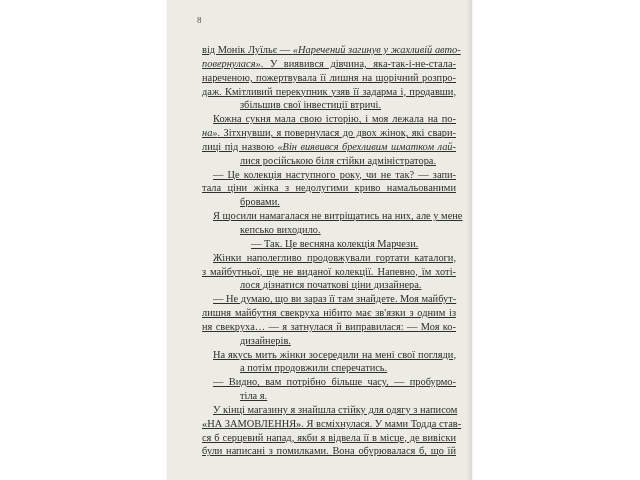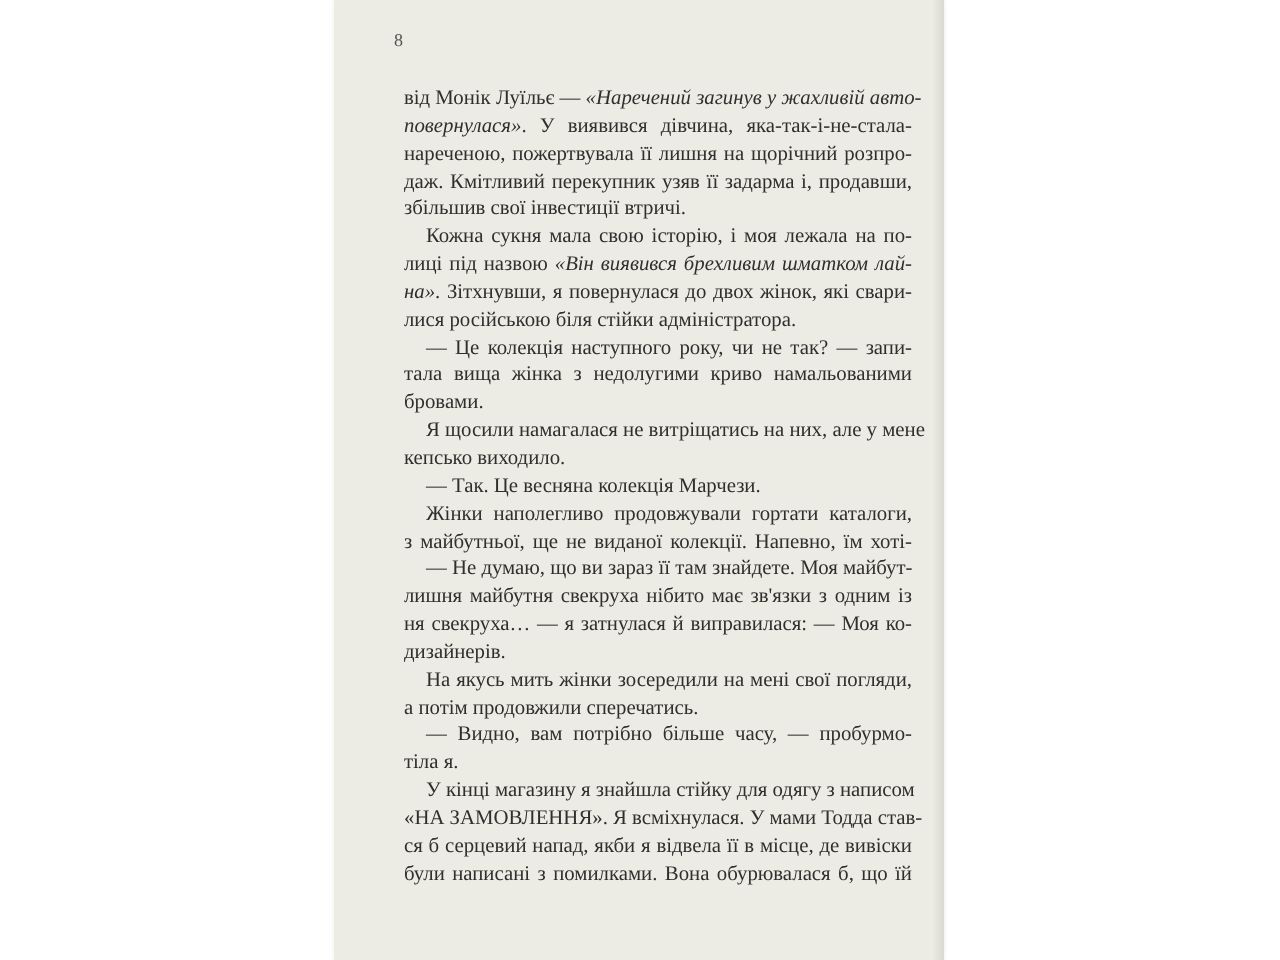--- a/index.html
+++ b/index.html
@@ -31,60 +31,61 @@
       position: absolute;
       left: 35px; top: 43px;
       width: 254px;
       font-family: "Liberation Serif", serif;
       font-size: 10.4px;
       line-height: 13.85px;
       color: #2f2f2d;
       text-align: justify;
       hyphens: manual;
     }
-    .p { margin: 0; text-indent: 0; }
+    .p { margin: 0; text-indent: 0; text-decoration: underline; }
     .line { display: block; text-align: justify; text-align-last: justify; white-space: nowrap; }
-    .line.last { text-align-last: left; }
+    .line.last { text-align-last: left; margin-left: 38px; }
     .line.indent { padding-left: 11px; }
     em { font-style: italic; }
   </style>
 </head>
 <body>
 
 <div class="page">
   <div class="page-number">8</div>
   <div class="text" id="text-body">
       <div class="p">
         <span class="line"><span>від Монік Луїльє — </span><em>«Наречений загинув у жахливій авто-</em></span>
         <span class="line"><em>повернулася»</em><span>. У виявився дівчина, яка-так-і-не-стала-</span></span>
         <span class="line"><span>нареченою, пожертвувала її лишня на щорічний розпро-</span></span>
         <span class="line"><span>даж. Кмітливий перекупник узяв її задарма і, продавши,</span></span>
         <span class="line last"><span>збільшив свої інвестиції втричі.</span></span>
       </div>
       <div class="p">
         <span class="line indent"><span>Кожна сукня мала свою історію, і моя лежала на по-</span></span>
+        <span class="line"><em>на»</em><span>. Зітхнувши, я повернулася до двох жінок, які свари-</span></span>
         <span class="line"><span>лиці під назвою </span><em>«Він виявився брехливим шматком лай-</em></span>
-        <span class="line"><em>на»</em><span>. Зітхнувши, я повернулася до двох жінок, які свари-</span></span>
         <span class="line last"><span>лися російською біля стійки адміністратора.</span></span>
       </div>
       <div class="p">
         <span class="line indent"><span>— Це колекція наступного року, чи не так? — запи-</span></span>
-        <span class="line"><span>тала вища жінка з недолугими криво намальованими</span></span>
+        <span class="line"><span>тала ціни жінка з недолугими криво намальованими</span></span>
         <span class="line last"><span>бровами.</span></span>
       </div>
       <div class="p">
         <span class="line indent"><span>Я щосили намагалася не витріщатись на них, але у мене</span></span>
         <span class="line last"><span>кепсько виходило.</span></span>
       </div>
       <div class="p">
         <span class="line last indent"><span>— Так. Це весняна колекція Марчези.</span></span>
       </div>
       <div class="p">
         <span class="line indent"><span>Жінки наполегливо продовжували гортати каталоги,</span></span>
         <span class="line"><span>з майбутньої, ще не виданої колекції. Напевно, їм хоті-</span></span>
+        <span class="line last"><span>лося дізнатися початкові ціни дизайнера.</span></span>
       </div>
       <div class="p">
         <span class="line indent"><span>— Не думаю, що ви зараз її там знайдете. Моя майбут-</span></span>
         <span class="line"><span>лишня майбутня свекруха нібито має зв'язки з одним із</span></span>
         <span class="line"><span>ня свекруха… — я затнулася й виправилася: — Моя ко-</span></span>
         <span class="line last"><span>дизайнерів.</span></span>
       </div>
       <div class="p">
         <span class="line indent"><span>На якусь мить жінки зосередили на мені свої погляди,</span></span>
         <span class="line last"><span>а потім продовжили сперечатись.</span></span>

